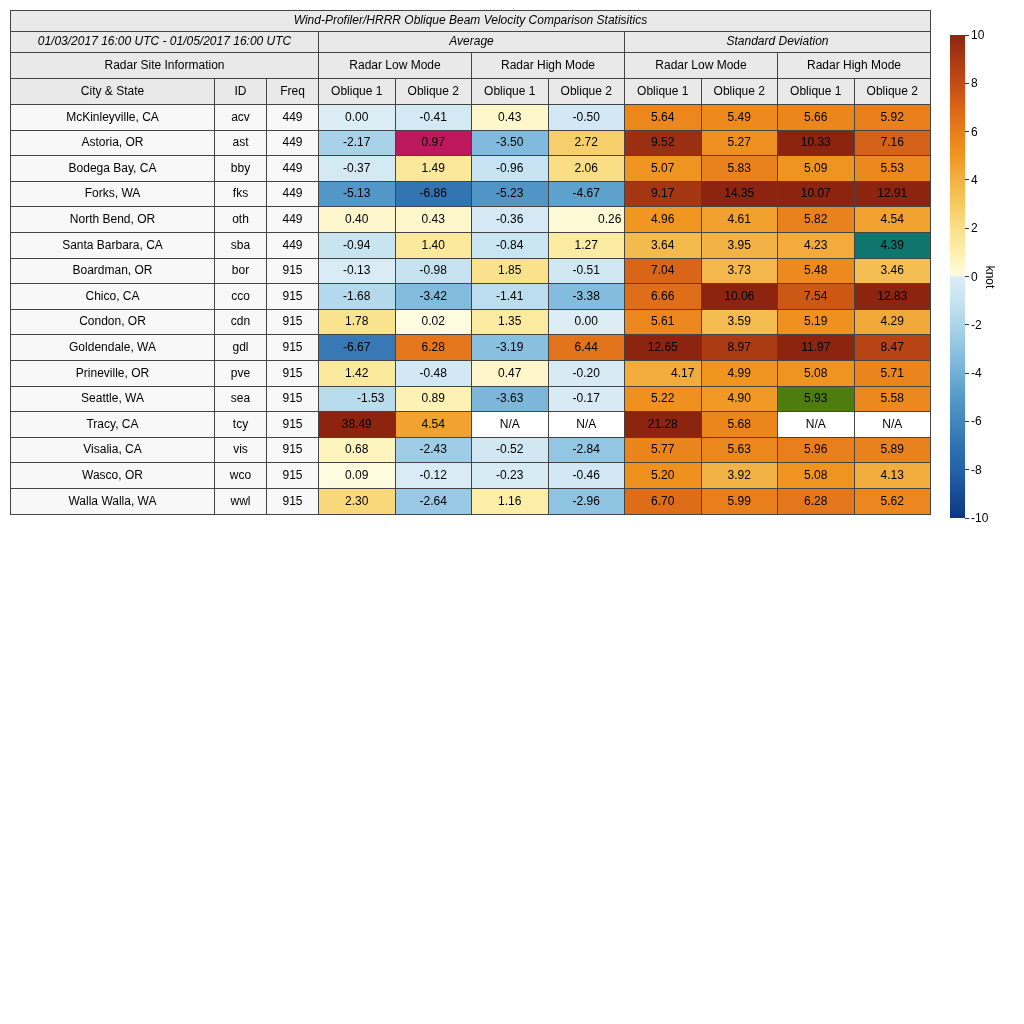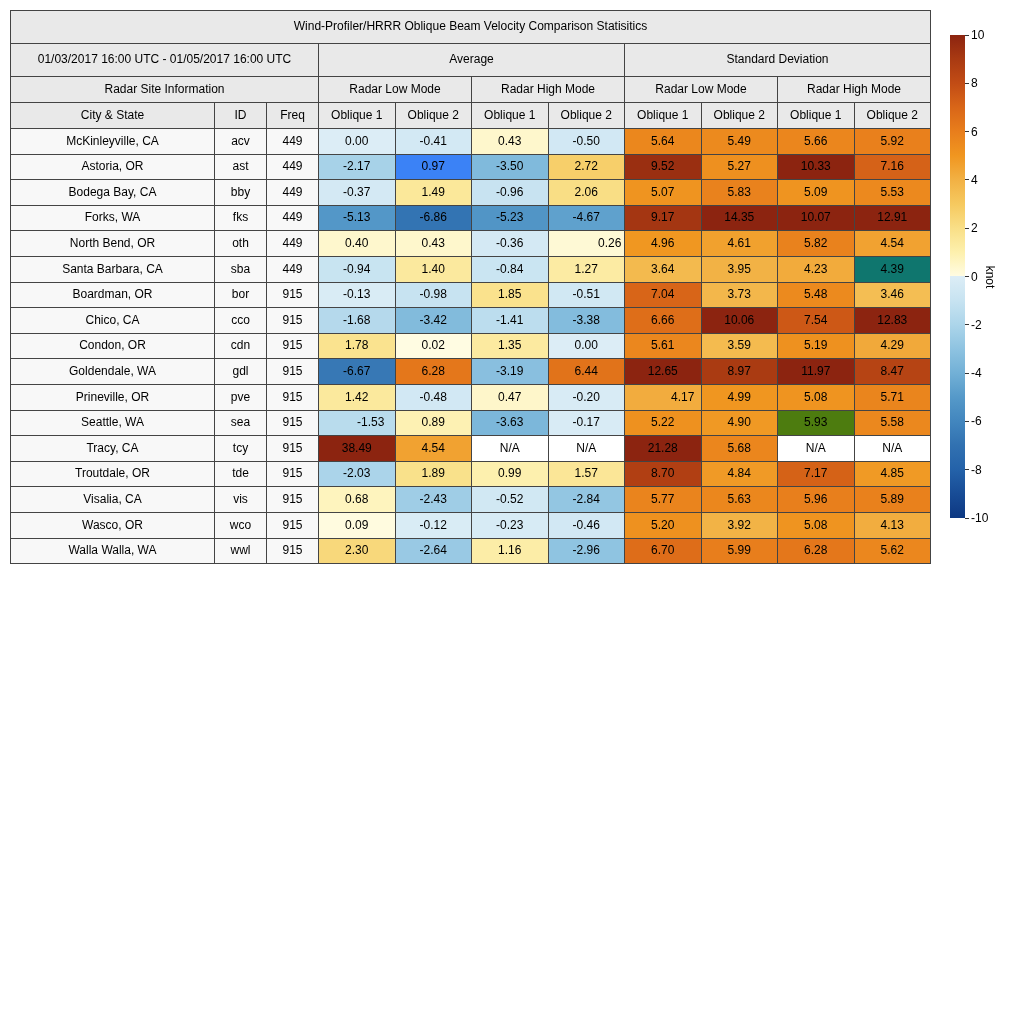--- a/index.html
+++ b/index.html
@@ -6,21 +6,21 @@
   #figure{position:relative;width:1024px;height:1024px;background:#ffffff;
           font-family:"Liberation Sans", sans-serif;color:#000;}
   table.stat{position:absolute;left:10px;top:10px;width:921px;
              border-collapse:collapse;table-layout:fixed;}
   table.stat th, table.stat td{
     border:1px solid #444;font-weight:normal;font-size:12px;line-height:1.1;
     text-align:center;vertical-align:middle;padding:0;color:#000;
     overflow:hidden;white-space:nowrap;}
   .hdr{background:#e9e9e9;}
   .info{background:#f8f8f8;}
-  tr.h25{height:33px;} tr.h26{height:26px;} tr.data{height:25.6px;}
+  tr.h25{height:21px;font-style:italic;} tr.h26{height:26px;} tr.data{height:25.6px;}
   #colorbar{position:absolute;left:950px;top:35px;width:15px;height:483px;}
   .cb-tick{position:absolute;left:965px;width:4px;height:1px;background:#333;}
   .cb-label{position:absolute;left:971px;transform:translateY(-50%);
             font-size:12px;white-space:nowrap;}
   #cb-unit{position:absolute;left:983px;top:277px;transform:translateY(-50%);
            writing-mode:vertical-rl;font-size:12px;}
 </style>
 </head>
 <body>
 
@@ -75,21 +75,21 @@
           <td style="background: rgb(235, 135, 29);">5.64</td>
           <td style="background: rgb(236, 138, 30);">5.49</td>
           <td style="background: rgb(235, 134, 29);">5.66</td>
           <td style="background: rgb(233, 128, 28);">5.92</td>
         </tr>
         <tr class="data">
           <td class="info">Astoria, OR</td>
           <td class="info">ast</td>
           <td class="info">449</td>
           <td style="background: rgb(167, 210, 232);">-2.17</td>
-          <td style="background: #3b82f6;">0.97</td>
+          <td style="background: #be185d;">0.97</td>
           <td style="background: rgb(128, 186, 220);">-3.50</td>
           <td style="background: rgb(247, 207, 106);">2.72</td>
           <td style="background: rgb(154, 47, 17);">9.52</td>
           <td style="background: rgb(238, 144, 31);">5.27</td>
           <td style="background: rgb(140, 36, 16);">10.33</td>
           <td style="background: rgb(213, 98, 24);">7.16</td>
         </tr>
         <tr class="data">
           <td class="info">Bodega Bay, CA</td>
           <td class="info">bby</td>
@@ -225,33 +225,20 @@
           <td class="info">tcy</td>
           <td class="info">915</td>
           <td style="background: rgb(140, 36, 16);">38.49</td>
           <td style="background: rgb(241, 162, 49);">4.54</td>
           <td style="background: rgb(255, 255, 255);">N/A</td>
           <td style="background: rgb(255, 255, 255);">N/A</td>
           <td style="background: rgb(140, 36, 16);">21.28</td>
           <td style="background: rgb(235, 134, 29);">5.68</td>
           <td style="background: rgb(255, 255, 255);">N/A</td>
           <td style="background: rgb(255, 255, 255);">N/A</td>
-        </tr>
-        <tr class="data">
-          <td class="info">Troutdale, OR</td>
-          <td class="info">tde</td>
-          <td class="info">915</td>
-          <td style="background: rgb(171, 212, 234);">-2.03</td>
-          <td style="background: rgb(249, 225, 139);">1.89</td>
-          <td style="background: rgb(253, 240, 174);">0.99</td>
-          <td style="background: rgb(251, 230, 151);">1.57</td>
-          <td style="background: rgb(177, 63, 19);">8.70</td>
-          <td style="background: rgb(240, 154, 38);">4.84</td>
-          <td style="background: rgb(213, 98, 23);">7.17</td>
-          <td style="background: rgb(240, 154, 37);">4.85</td>
         </tr>
         <tr class="data">
           <td class="info">Visalia, CA</td>
           <td class="info">vis</td>
           <td class="info">915</td>
           <td style="background: rgb(254, 244, 190);">0.68</td>
           <td style="background: rgb(159, 205, 230);">-2.43</td>
           <td style="background: rgb(209, 232, 243);">-0.52</td>
           <td style="background: rgb(147, 198, 226);">-2.84</td>
           <td style="background: rgb(234, 132, 29);">5.77</td>

